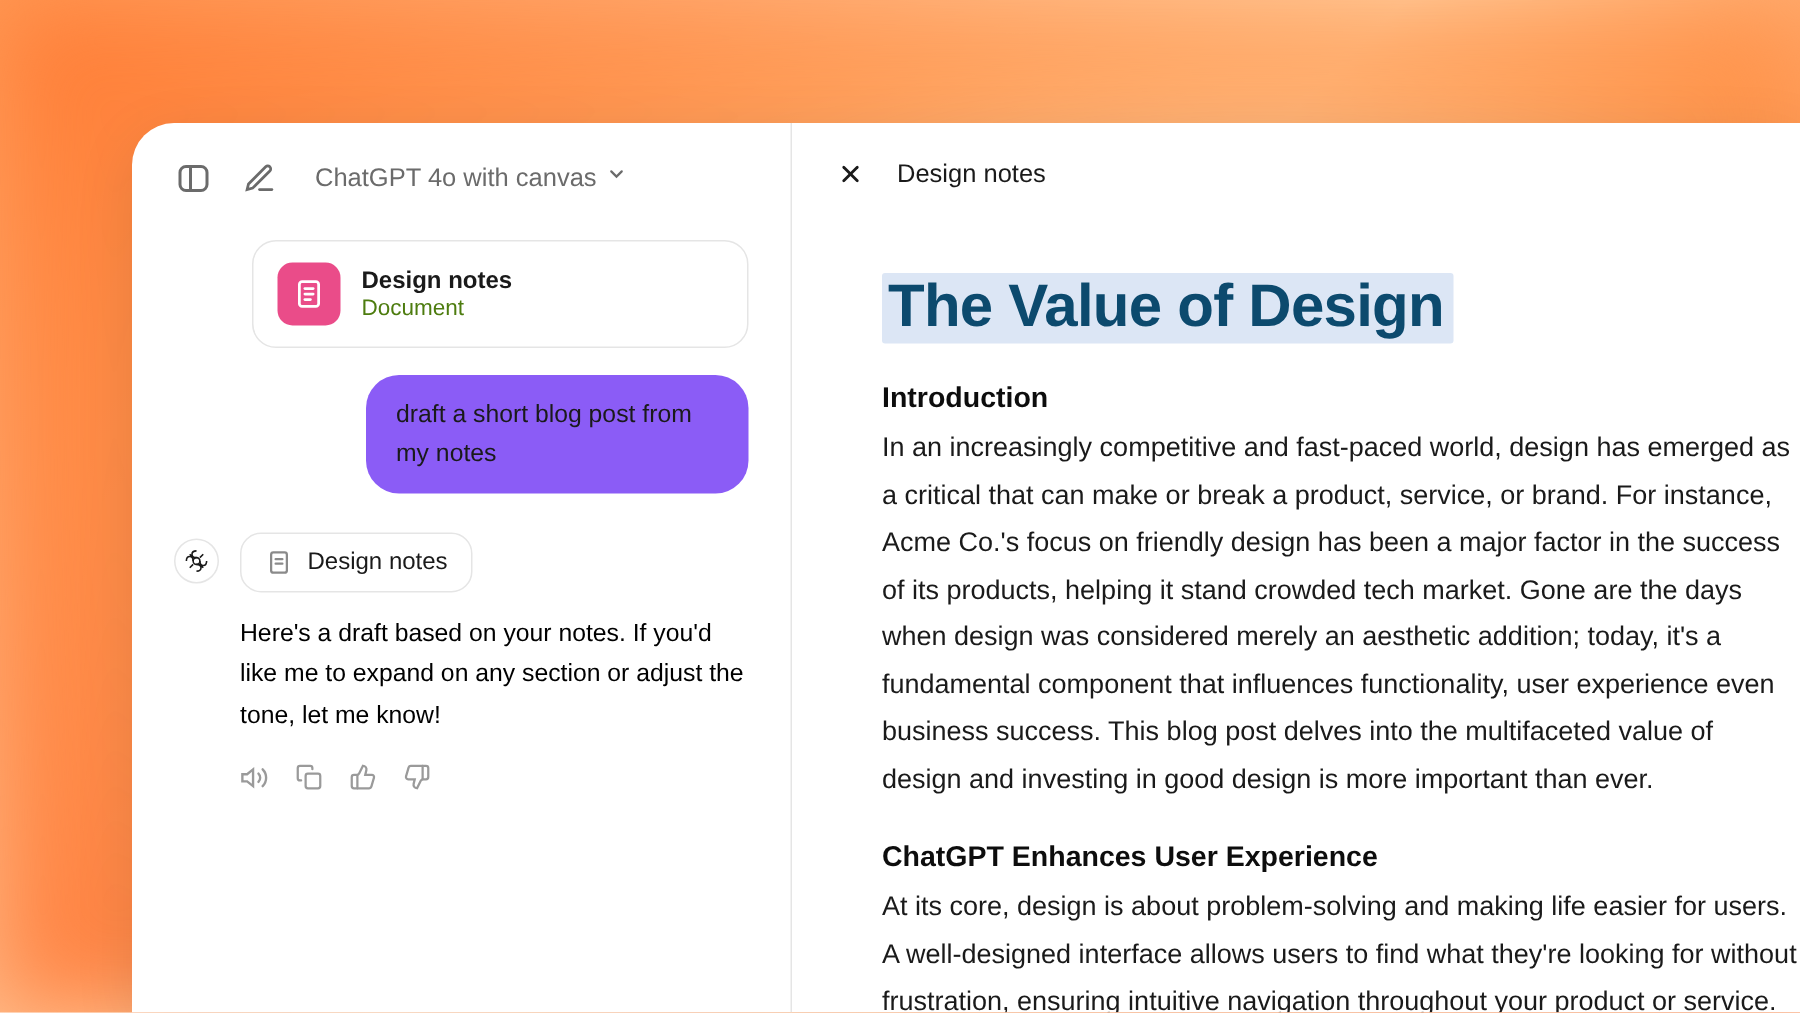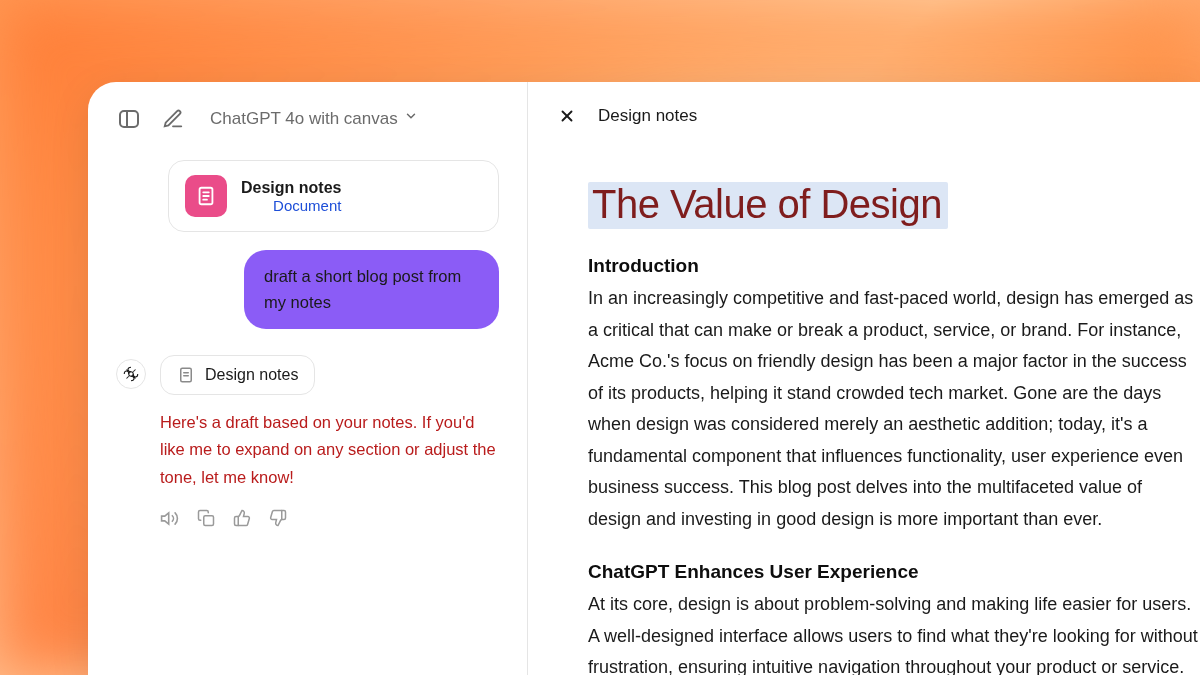--- a/index.html
+++ b/index.html
@@ -83,22 +83,21 @@
   justify-content: center;
   color: #fff;
 }
 .attachment-title {
   font-weight: 600;
   font-size: 16px;
   color: #1a1a1a;
 }
 .attachment-sub {
   font-size: 15px;
-  color: #1d4ed8;
-  text-align: right;
+  color: #4d7c0f;
 }
 .user-msg {
   margin-left: 128px;
   background: #8b5cf6;
   border-radius: 22px;
   padding: 14px 20px;
   font-size: 16.5px;
   color: #1a1a1a;
   line-height: 1.55;
   margin-bottom: 26px;
@@ -127,21 +126,21 @@
   align-items: center;
   gap: 10px;
   font-size: 16px;
   color: #1a1a1a;
   cursor: pointer;
 }
 .assistant-text {
   margin-left: 44px;
   font-size: 16.5px;
   line-height: 1.65;
-  color: #b91c1c;
+  color: #000000;
   margin-bottom: 18px;
 }
 .actions {
   margin-left: 44px;
   display: flex;
   gap: 18px;
   color: #9a9a9a;
 }
 .action-icon {
   cursor: pointer;
@@ -167,22 +166,22 @@
 .canvas-title {
   font-size: 17px;
   font-weight: 500;
   color: #1a1a1a;
 }
 .doc {
   padding: 46px 0 0 60px;
 }
 .doc h1 {
   font-size: 40px;
-  font-weight: 400;
-  color: #7f1d1d;
+  font-weight: 700;
+  color: #0c4a6e;
   letter-spacing: -0.5px;
   display: inline;
 }
 .h1-highlight {
   background: #dce6f5;
   padding: 0 6px 3px 4px;
   border-radius: 2px;
 }
 .doc-body {
   margin-top: 28px;

